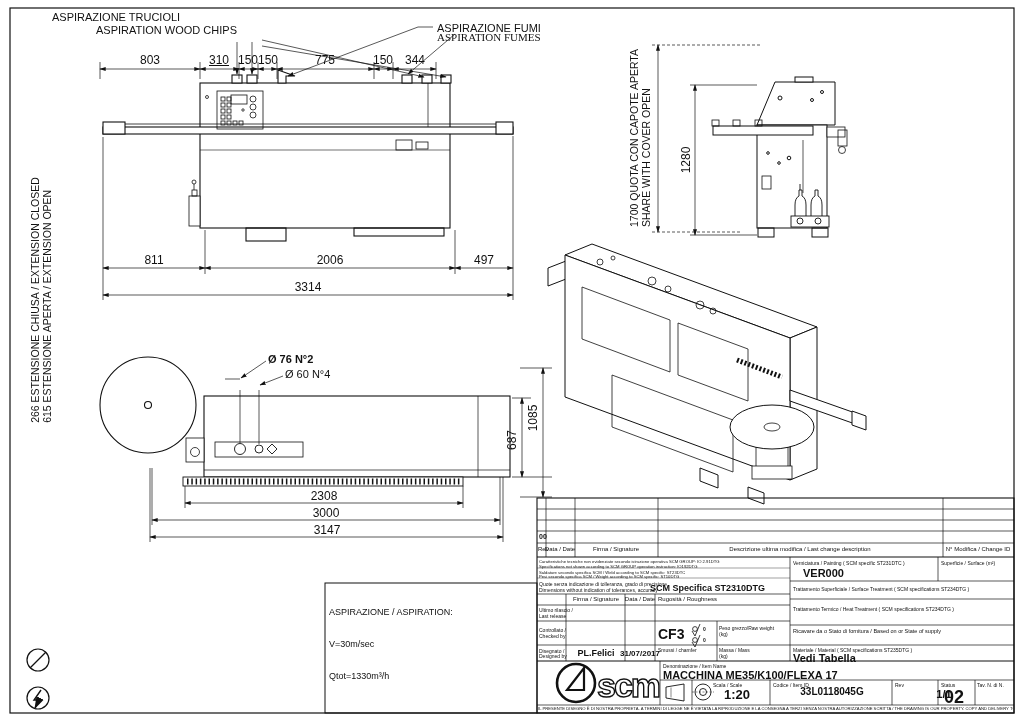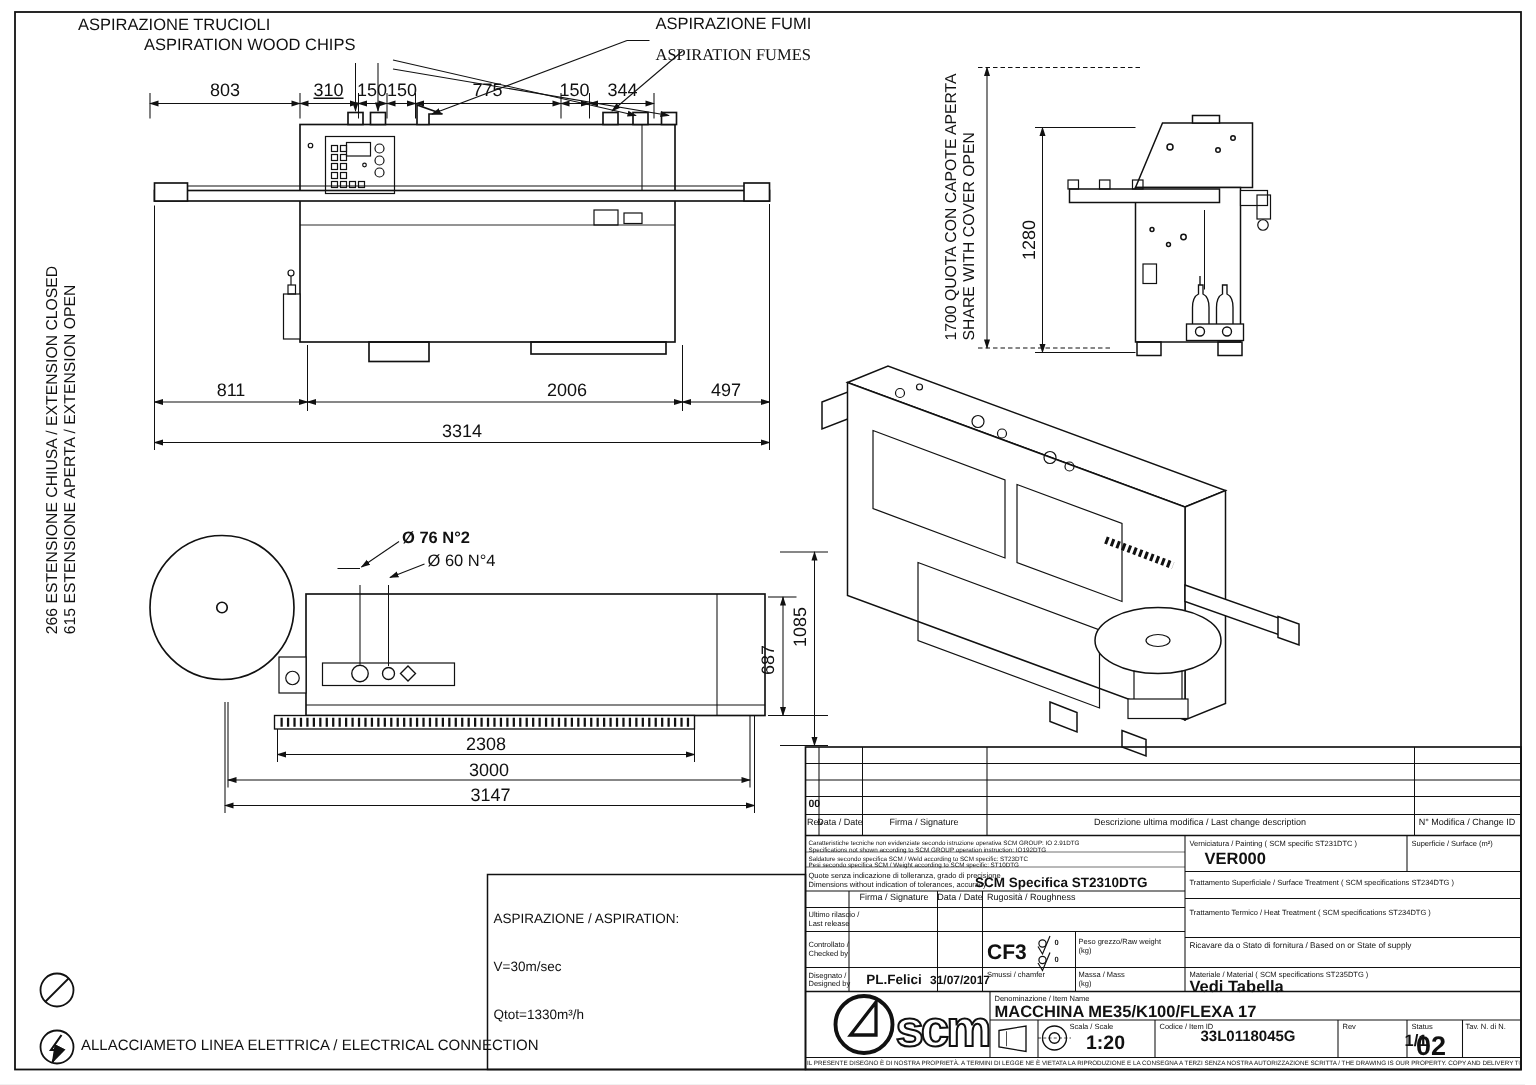--- a/index.html
+++ b/index.html
@@ -296,33 +296,33 @@
 
   <g>
     <circle cx="576" cy="683" r="19" fill="none" stroke="#111" stroke-width="2.6"></circle>
     <polygon points="567,690 584,668 584,690" fill="none" stroke="#111" stroke-width="2.2"></polygon>
     <text x="597" y="697" font-family="Liberation Sans, sans-serif" font-size="34" font-weight="bold" letter-spacing="-2" fill="none" stroke="#111" stroke-width="1.4">scm</text>
   </g>
 </svg>
 
   <span class="t s11" style="left:52px;top:11px;">ASPIRAZIONE TRUCIOLI</span>
   <span class="t s11" style="left:52px;top:24px;margin-left:44px;">ASPIRATION WOOD CHIPS</span>
-  <span class="t s11" style="left:437px;top:10px;">ASPIRAZIONE FUMI</span>
+  <span class="t s11" style="left:437px;top:22px;">ASPIRAZIONE FUMI</span>
   <span class="t s11" style="left:437px;top:31px;font-family:Liberation Serif, serif;">ASPIRATION FUMES</span>
 
   <span class="t s12 ctr" style="left:150px;top:53px;">803</span>
   <span class="t s12 ctr" style="left:219px;top:53px;text-decoration:underline;">310</span>
   <span class="t s12 ctr" style="left:248px;top:53px;">150</span>
   <span class="t s12 ctr" style="left:268px;top:53px;">150</span>
   <span class="t s12 ctr" style="left:325px;top:53px;">775</span>
   <span class="t s12 ctr" style="left:383px;top:53px;">150</span>
   <span class="t s12 ctr" style="left:415px;top:53px;">344</span>
 
   <span class="t s12 ctr" style="left:154px;top:253px;">811</span>
-  <span class="t s12 ctr" style="left:330px;top:253px;margin-left:48px;">2006</span>
+  <span class="t s12 ctr" style="left:330px;top:253px;">2006</span>
   <span class="t s12 ctr" style="left:484px;top:253px;">497</span>
   <span class="t s12 ctr" style="left:308px;top:280px;">3314</span>
 
   <div class="rotblk" style="left:41px;top:300px;font-size:10.5px;line-height:12px;">
     <div>266 ESTENSIONE CHIUSA / EXTENSION CLOSED</div>
     <div>615 ESTENSIONE APERTA / EXTENSION OPEN</div>
   </div>
 
   <div class="rotblk" style="left:640px;top:138px;font-size:10.5px;line-height:12px;">
     <div>1700 QUOTA CON CAPOTE APERTA</div>
@@ -331,21 +331,20 @@
   <span class="t s12 rot" style="left:686px;top:160px;">1280</span>
 
   <span class="t s11" style="left:268px;top:353px;font-weight:bold;">Ø 76 N°2</span>
   <span class="t s11" style="left:285px;top:368px;">Ø 60 N°4</span>
   <span class="t s12 ctr" style="left:324px;top:489px;">2308</span>
   <span class="t s12 ctr" style="left:326px;top:506px;">3000</span>
   <span class="t s12 ctr" style="left:327px;top:523px;">3147</span>
   <span class="t s12 rot" style="left:512px;top:440px;">687</span>
   <span class="t s12 rot" style="left:533px;top:418px;">1085</span>
 
-  <span class="t s10" style="left:54px;top:692px;">ALLACCIAMETO LINEA ELETTRICA / ELECTRICAL CONNECTION</span>
 
   <div class="spec">
     <div>ASPIRAZIONE / ASPIRATION:</div>
     <div>V=30m/sec</div>
     <div>Qtot=1330m³/h</div>
     <div>&nbsp;</div>
     
     
     
     

